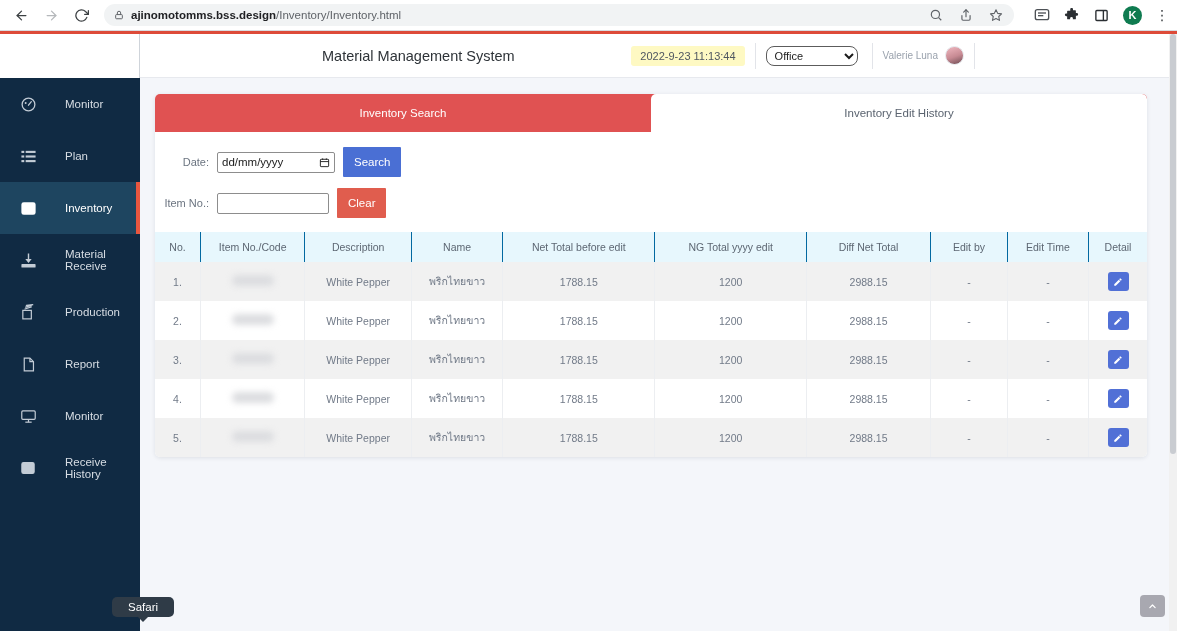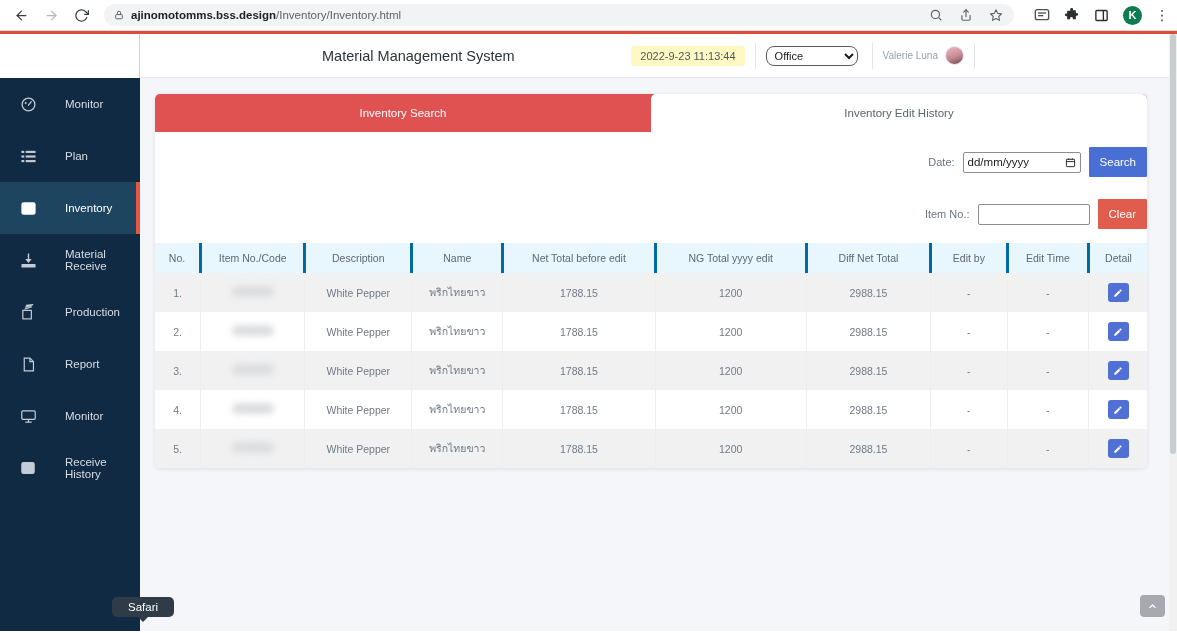--- a/index.html
+++ b/index.html
@@ -122,21 +122,21 @@
   .tab {
     flex: 1 1 50%; display: flex; align-items: center; justify-content: center;
     font-size: 11.5px; color: #ffffff;
   }
   .tab.active {
     background: #ffffff; color: #5b6470;
     border-top-left-radius: 5px; border-top-right-radius: 5px;
   }
 
   
-  .form-area { padding: 15px 0 14px 0; display: flex; flex-direction: column; align-items: flex-end; gap: 22px; }
+  .form-area { padding: 15px 0 14px 0; display: flex; flex-direction: column; align-items: flex-start; gap: 11px; }
   .form-row { display: flex; align-items: center; gap: 8px; }
   .form-label { font-size: 11px; color: #6b7480; width: 54px; text-align: right; }
   .inp {
     height: 21px; border: 1px solid #8d8d8d; border-radius: 2px;
     font-size: 11.5px; font-family: inherit; color: #111; padding: 0 4px;
     background: #fff;
   }
   .inp-date { width: 118px; display: flex; align-items: center; justify-content: space-between; }
   .date-ph { font-size: 11.5px; color: #1b1b1b; }
   .inp-item { width: 112px; }
@@ -146,21 +146,21 @@
     padding: 4px 11px; height: 30px; line-height: 15px;
   }
   .btn-search { background: #4a6fd4; }
   .btn-clear { background: #e05d4e; }
 
   
   table { width: 100%; border-collapse: collapse; }
   thead th {
     background: #e7f7fd; color: #5d6773; font-weight: 400;
     font-size: 10.5px; padding: 9px 4px; text-align: center;
-    border-right: 3px solid #0369a1;
+    border-right: 1px solid #0369a1;
   }
   tbody td {
     font-size: 10.5px; color: #717a88; text-align: center;
     padding: 10px 4px; border-right: 1px solid #eceef1;
   }
   tbody tr:nth-child(odd) { background: #f1f1f1; }
   tbody tr:nth-child(even) { background: #ffffff; }
   .thai { font-size: 10.5px; }
   .redacted {
     display: inline-block; width: 42px; height: 11px;

